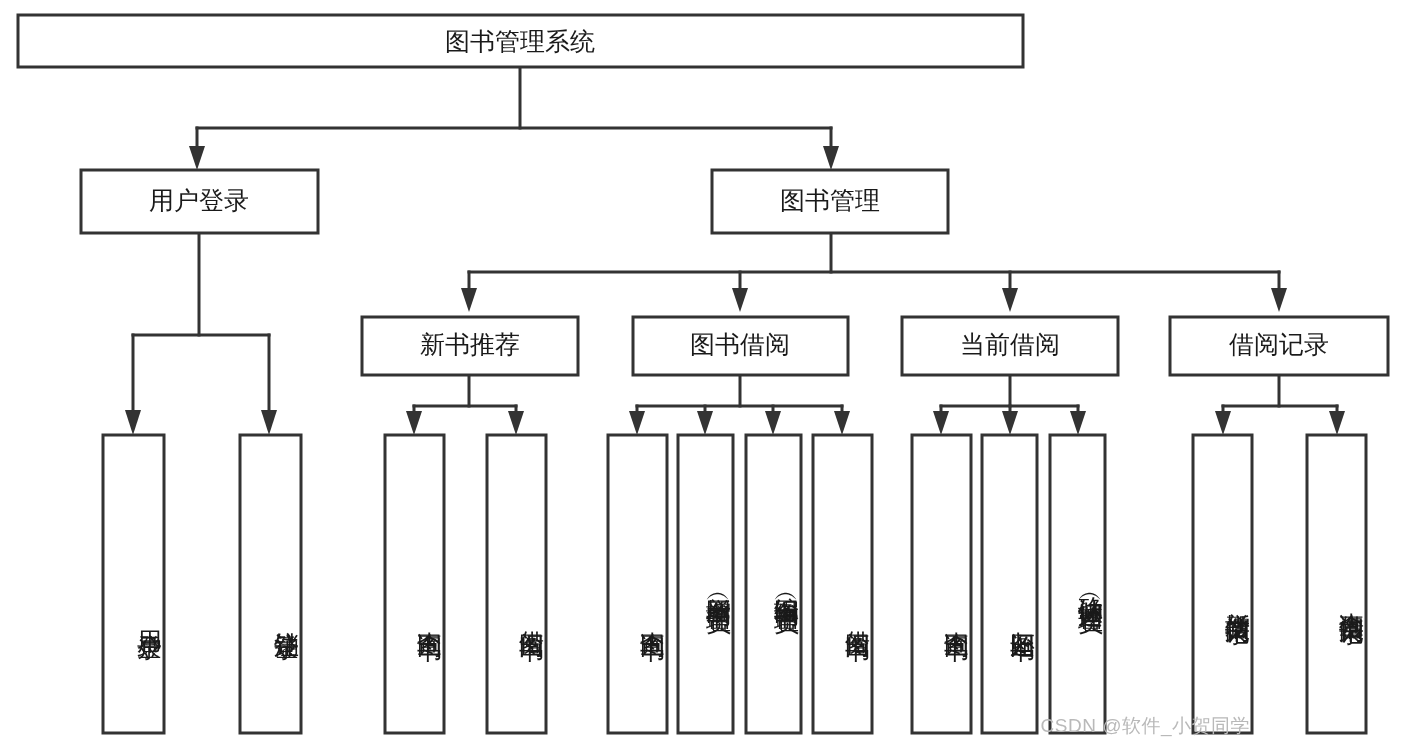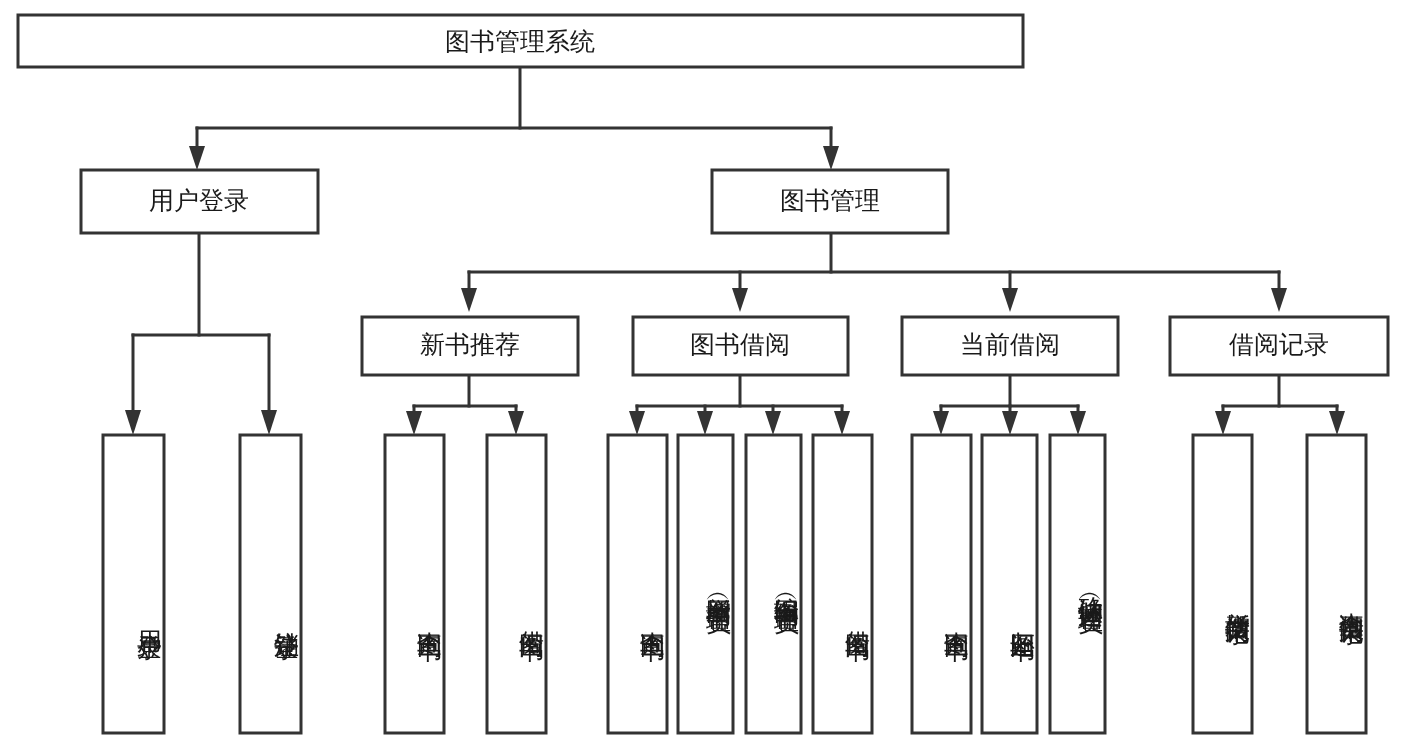--- a/index.html
+++ b/index.html
@@ -218,14 +218,15 @@
   <div class="leaf-label" style="left:746px; top:443px; width:55px; height:285px;">编辑图书（管理员）</div>
   <div class="leaf-label" style="left:813px; top:505px; width:59px; height:220px;">借阅图书</div>
 
   <div class="leaf-label" style="left:912px; top:505px; width:59px; height:220px;">查询图书</div>
   <div class="leaf-label" style="left:982px; top:505px; width:55px; height:220px;">归还图书</div>
   <div class="leaf-label" style="left:1050px; top:443px; width:55px; height:285px;">确认归还（管理员）</div>
 
   <div class="leaf-label" style="left:1193px; top:468px; width:59px; height:260px;">新增借阅记录</div>
   <div class="leaf-label" style="left:1307px; top:468px; width:59px; height:260px;">查询借阅记录</div>
 
+  <div class="watermark">CSDN @软件_小贺同学</div>
 
 </div>
 
 </body></html>

